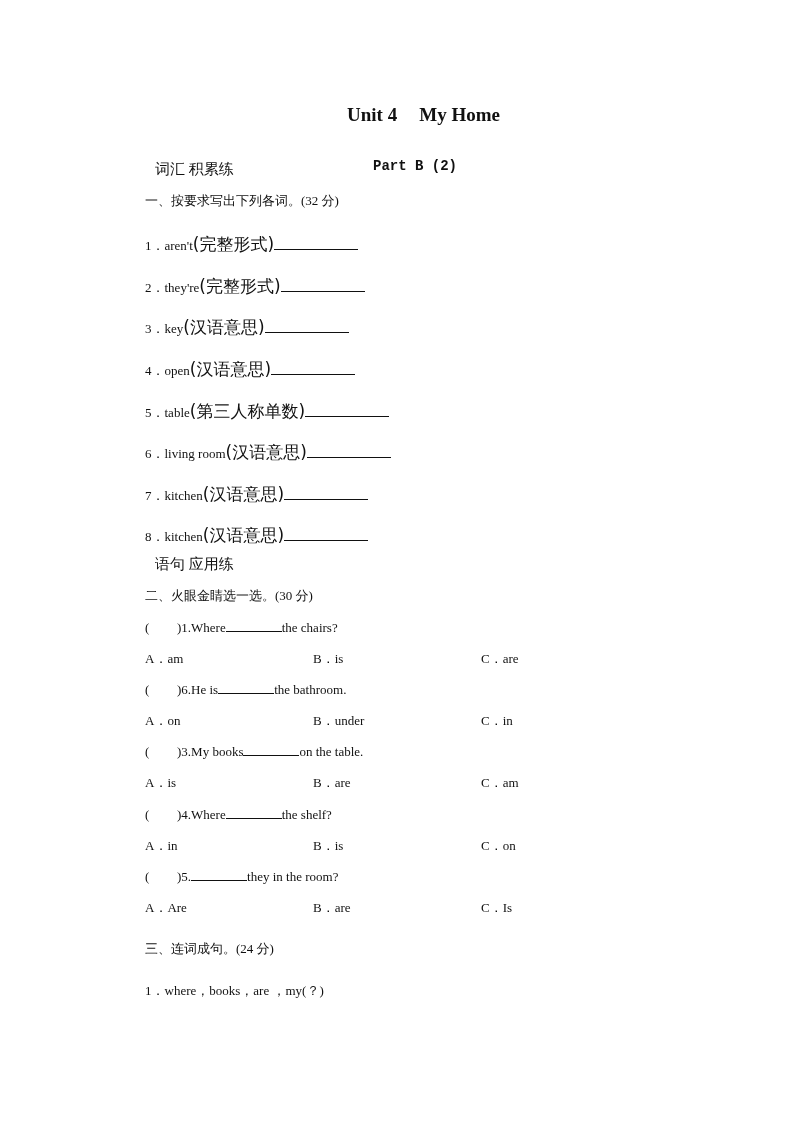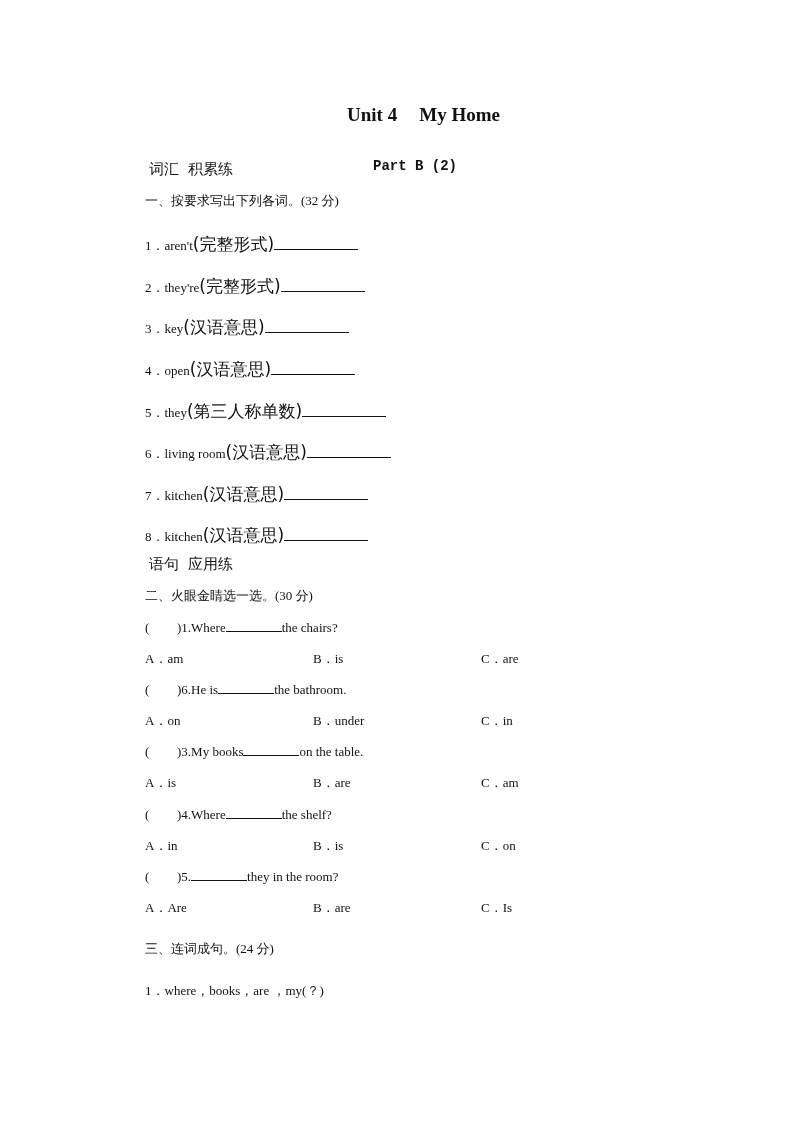--- a/index.html
+++ b/index.html
@@ -4,22 +4,22 @@
 <style>
   html, body { margin: 0; padding: 0; background: #ffffff; }
   body { width: 793px; height: 1122px; position: relative; overflow: hidden;
          font-family: "Liberation Serif", "DejaVu Serif", serif; color: #111; }
   .title { position: absolute; top: 104px; left: 8px; width: 100%; text-align: center;
            padding-left: 38px; box-sizing: border-box;
            font-family: "Liberation Serif", serif; font-weight: bold; font-size: 19px; }
   .title span.gap { display: inline-block; width: 22px; }
   .subtitle { position: absolute; top: 140px; left: 373px;
               font-family: "Liberation Mono", "DejaVu Sans Mono", monospace; font-weight: bold; font-size: 14px; margin-top: 18px; }
-  .section-head { position: absolute; left: 149px; font-size: 15px;
-                  font-family: Liberation Mono, monospace; }
+  .section-head { position: absolute; left: 155px; font-size: 15px;
+                  font-family: Liberation Serif, serif; }
   .q-head { position: absolute; left: 145px; font-size: 13px; font-family: "DejaVu Sans", sans-serif; }
   .q-head .pts { font-family: Liberation Serif, serif; }
   .line { position: absolute; left: 145px; font-size: 13px; white-space: nowrap; }
   .cjk { font-family: "DejaVu Sans", sans-serif; font-size: 17px; }
   .blank { display: inline-block; border-bottom: 1px solid #111; height: 12px; vertical-align: baseline; }
   .blank.long { width: 84px; }
   .blank.short { width: 56px; }
   .opt { position: absolute; font-size: 13px; }
   .paren { display: inline-block; width: 32px; }
 </style>
@@ -34,21 +34,21 @@
 <div class="section-head" style="top:160px">词汇 积累练</div>
 
 <div class="q-head" style="top:192px">
   <span>一、按要求写出下列各词。</span><span class="pts">(32 分)</span>
 </div>
 
 <div class="line" style="top:233px"><span>1．</span><span>aren't</span><span class="cjk">(完整形式)</span><span class="blank long"></span></div>
 <div class="line" style="top:275px"><span>2．</span><span>they're</span><span class="cjk">(完整形式)</span><span class="blank long"></span></div>
 <div class="line" style="top:316px"><span>3．</span><span>key</span><span class="cjk">(汉语意思)</span><span class="blank long"></span></div>
 <div class="line" style="top:358px"><span>4．</span><span>open</span><span class="cjk">(汉语意思)</span><span class="blank long"></span></div>
-<div class="line" style="top:400px"><span>5．</span><span>they</span><span class="cjk">(第三人称单数)</span><span class="blank long"></span></div>
+<div class="line" style="top:400px"><span>5．</span><span>table</span><span class="cjk">(第三人称单数)</span><span class="blank long"></span></div>
 <div class="line" style="top:441px"><span>6．</span><span>living room</span><span class="cjk">(汉语意思)</span><span class="blank long"></span></div>
 <div class="line" style="top:483px"><span>7．</span><span>kitchen</span><span class="cjk">(汉语意思)</span><span class="blank long"></span></div>
 <div class="line" style="top:524px"><span>8．</span><span>kitchen</span><span class="cjk">(汉语意思)</span><span class="blank long"></span></div>
 
 <div class="section-head" style="top:555px">语句 应用练</div>
 
 <div class="q-head" style="top:587px">
   <span>二、火眼金睛选一选。</span><span class="pts">(30 分)</span>
 </div>
 

